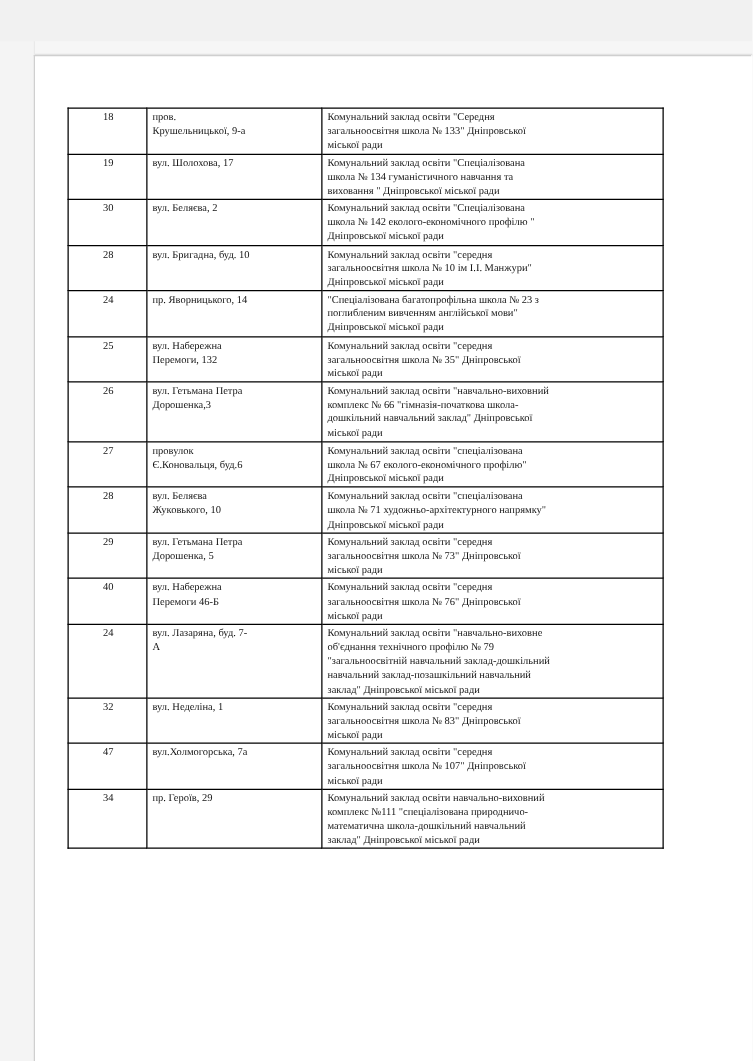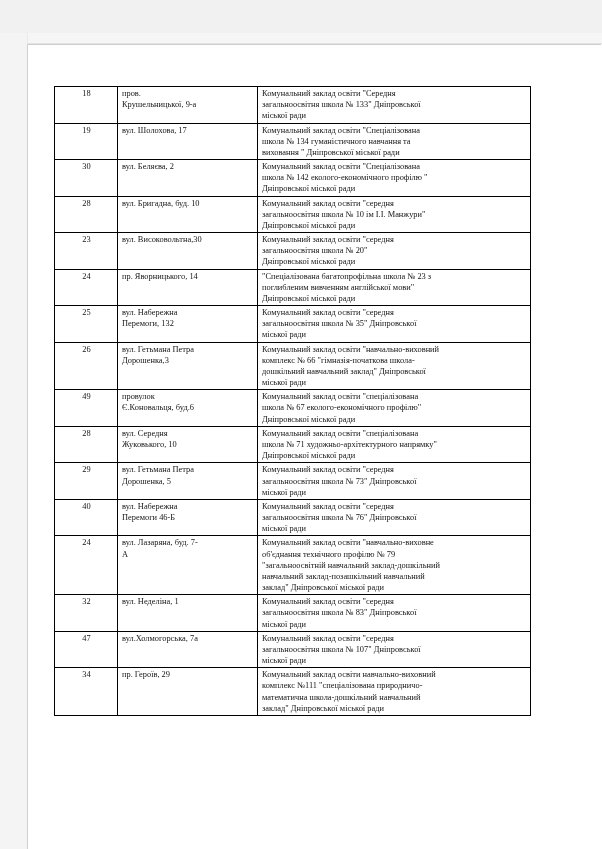--- a/index.html
+++ b/index.html
@@ -165,31 +165,20 @@
               <td class="col-addr">
                 <span class="cellline">вул. Бригадна, буд. 10</span>
               </td>
               <td class="col-name">
                 <span class="cellline">Комунальний заклад освіти "середня</span>
                 <span class="cellline">загальноосвітня школа № 10 ім І.І. Манжури"</span>
                 <span class="cellline">Дніпровської міської ради</span>
               </td>
             </tr>
             <tr>
-              <td class="col-num">23</td>
-              <td class="col-addr">
-                <span class="cellline">вул. Високовольтна,30</span>
-              </td>
-              <td class="col-name">
-                <span class="cellline">Комунальний заклад освіти "середня</span>
-                <span class="cellline">загальноосвітня школа № 20"</span>
-                <span class="cellline">Дніпровської міської ради</span>
-              </td>
-            </tr>
-            <tr>
               <td class="col-num">24</td>
               <td class="col-addr">
                 <span class="cellline">пр. Яворницького, 14</span>
               </td>
               <td class="col-name">
                 <span class="cellline">"Спеціалізована багатопрофільна школа № 23 з</span>
                 <span class="cellline">поглибленим вивченням англійської мови"</span>
                 <span class="cellline">Дніпровської міської ради</span>
               </td>
             </tr>
@@ -212,35 +201,35 @@
                 <span class="cellline">Дорошенка,3</span>
               </td>
               <td class="col-name">
                 <span class="cellline">Комунальний заклад освіти "навчально-виховний</span>
                 <span class="cellline">комплекс № 66 "гімназія-початкова школа-</span>
                 <span class="cellline">дошкільний навчальний заклад" Дніпровської</span>
                 <span class="cellline">міської ради</span>
               </td>
             </tr>
             <tr>
-              <td class="col-num">49</td>
+              <td class="col-num">27</td>
               <td class="col-addr">
                 <span class="cellline">провулок</span>
                 <span class="cellline">Є.Коновальця, буд.6</span>
               </td>
               <td class="col-name">
                 <span class="cellline">Комунальний заклад освіти "спеціалізована</span>
                 <span class="cellline">школа № 67 еколого-економічного профілю"</span>
                 <span class="cellline">Дніпровської міської ради</span>
               </td>
             </tr>
             <tr>
               <td class="col-num">28</td>
               <td class="col-addr">
-                <span class="cellline">вул. Середня</span>
+                <span class="cellline">вул. Беляєва</span>
                 <span class="cellline">Жуковького, 10</span>
               </td>
               <td class="col-name">
                 <span class="cellline">Комунальний заклад освіти "спеціалізована</span>
                 <span class="cellline">школа № 71 художньо-архітектурного напрямку"</span>
                 <span class="cellline">Дніпровської міської ради</span>
               </td>
             </tr>
             <tr>
               <td class="col-num">29</td>

